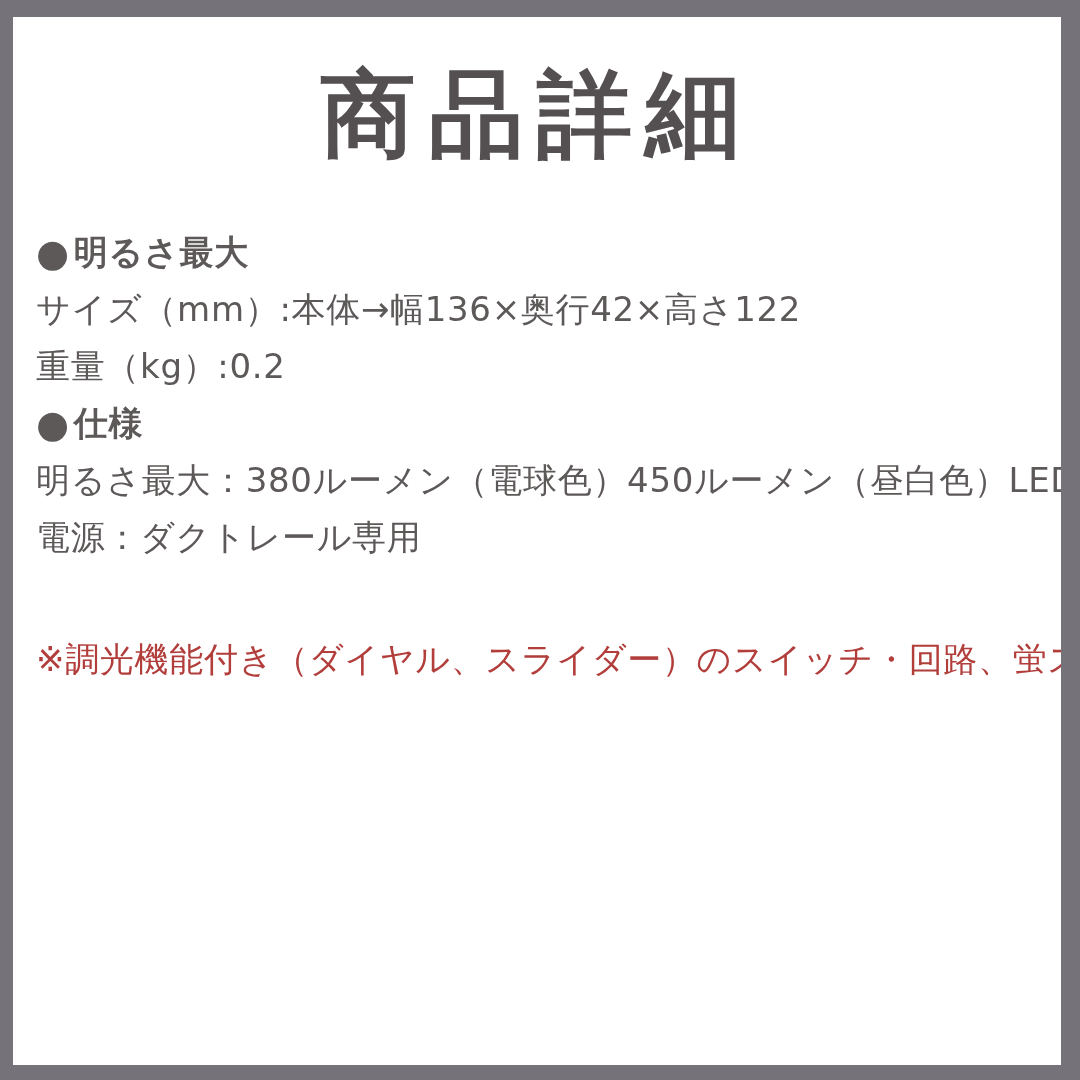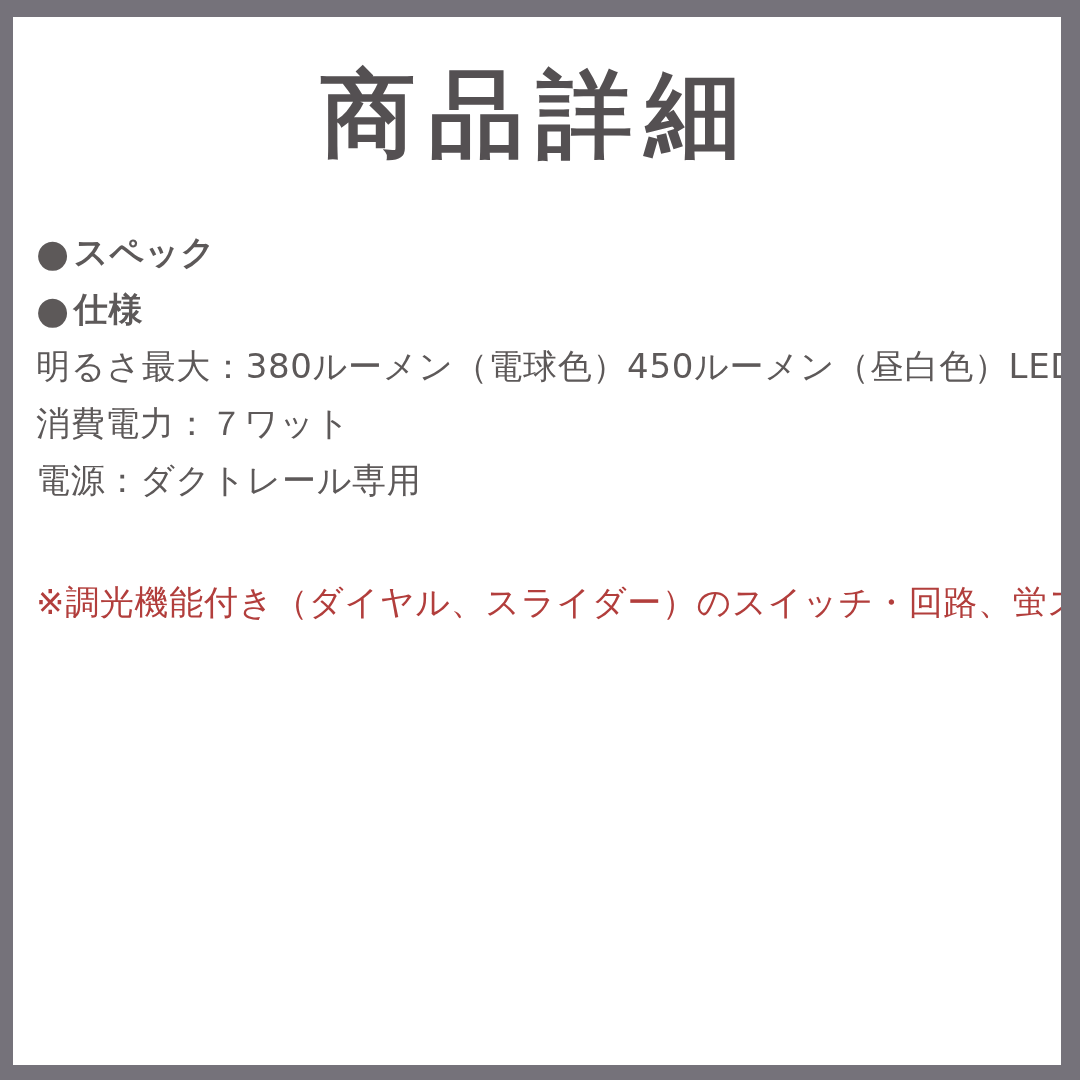--- a/index.html
+++ b/index.html
@@ -82,39 +82,42 @@
 
 <div class="canvas">
   <div class="inner">
 
     <h1 class="page-title">商品詳細</h1>
 
     <div class="rows">
 
       <div class="row section-header">
         <span class="bullet">●</span>
-        <span>スペック</span>
+        <span>明るさ最大</span>
       </div>
 
+      <div class="row">
+        <span>サイズ（mm）:本体→幅136×奥行42×高さ122</span>
+      </div>
 
+      <div class="row">
+        <span>重量（kg）:0.2</span>
+      </div>
 
 
 
       <div class="row section-header">
         <span class="bullet">●</span>
         <span>仕様</span>
       </div>
 
       <div class="row">
         <span>明るさ最大：380ルーメン（電球色）450ルーメン（昼白色）LED一体型</span>
       </div>
 
-      <div class="row">
-        <span>消費電力：７ワット</span>
-      </div>
 
 
 
       <div class="row">
         <span>電源：ダクトレール専用</span>
       </div>
 
     </div>
 
     <div class="warning">

